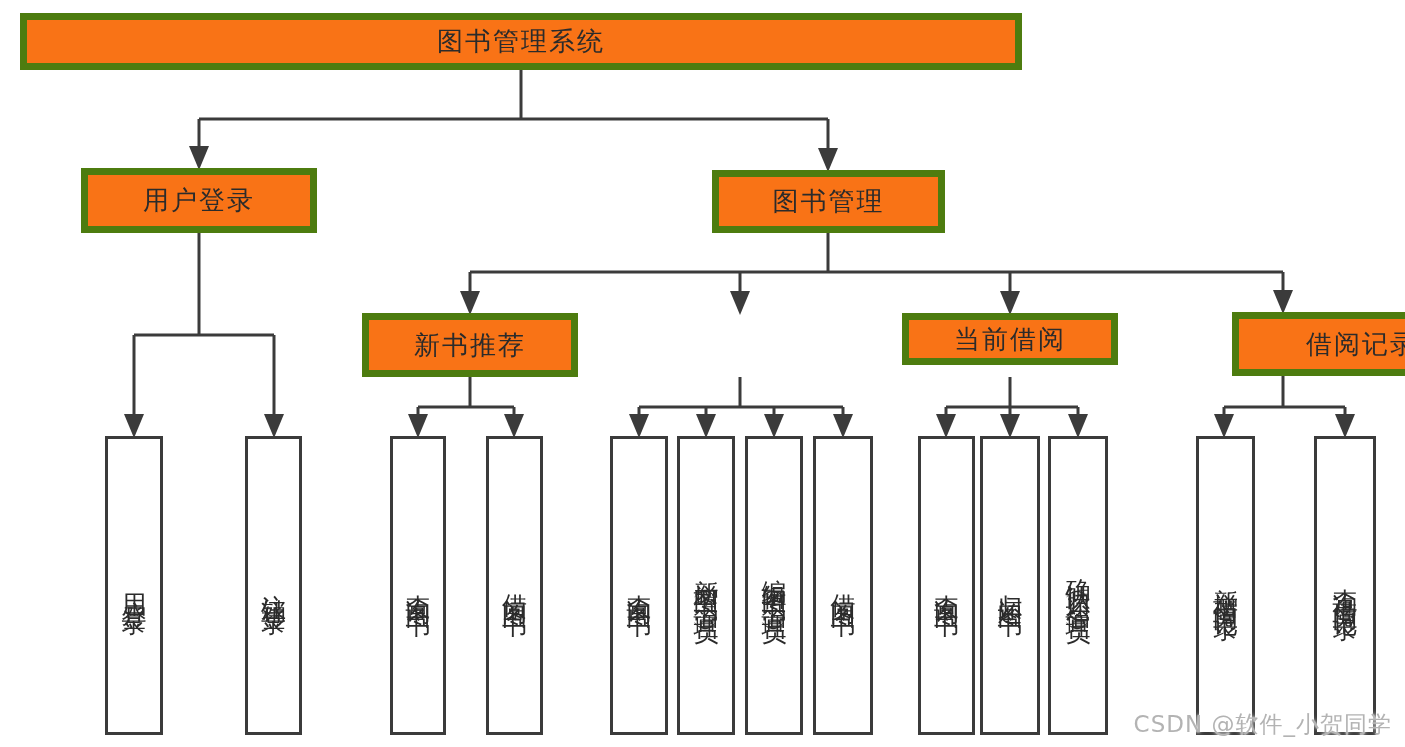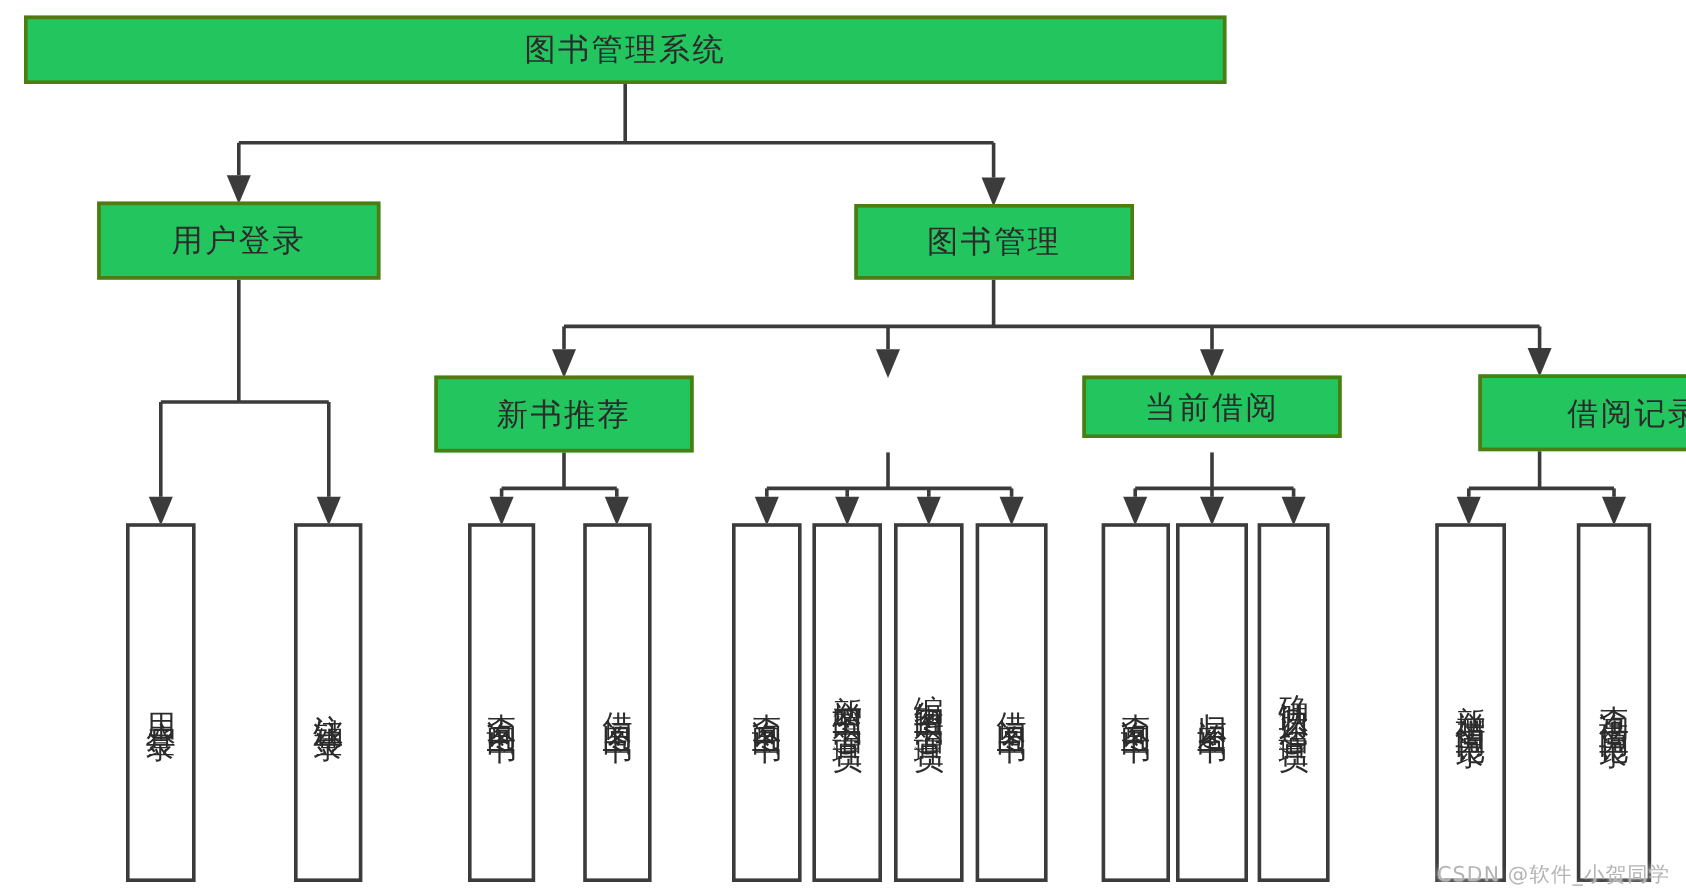--- a/index.html
+++ b/index.html
@@ -7,22 +7,22 @@
     position:relative;
     width:1405px;height:747px;
     background:#ffffff;
     overflow:hidden;
     font-family:"DejaVu Sans","Liberation Sans",sans-serif;
   }
   #connector-svg{position:absolute;left:0;top:0;z-index:0;}
   .hnode{
     position:absolute;
     box-sizing:border-box;
-    background:#22c55e;
-    border:3px solid #4d7c0f;
+    background:#f97316;
+    border:7px solid #4d7c0f;
     display:flex;align-items:center;justify-content:center;
     font-size:26px;letter-spacing:2px;color:#2b2b2b;
     z-index:1;
   }
   .vnode{
     position:absolute;
     top:436px;height:299px;
     box-sizing:border-box;
     background:#ffffff;
     border:3px solid #3b3b3b;
@@ -31,21 +31,21 @@
   }
   .vtext{
     writing-mode:vertical-rl;
     text-orientation:mixed;
     font-size:25px;line-height:1;letter-spacing:6px;
     color:#2b2b2b;white-space:nowrap;
   }
   .watermark{
     position:absolute;
     right:13px;bottom:7px;
-    font-size:17px;letter-spacing:1px;
+    font-size:23px;letter-spacing:1px;
     color:#b3b3b3;
     text-shadow:0 0 2px #ffffff,0 0 5px #ffffff;
     z-index:3;
     margin-top:29px;
   }
 </style>
 </head>
 <body>
 
 <div id="stage">

